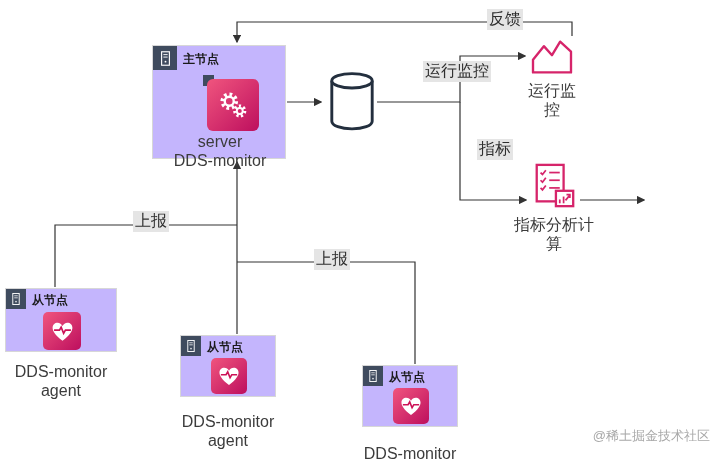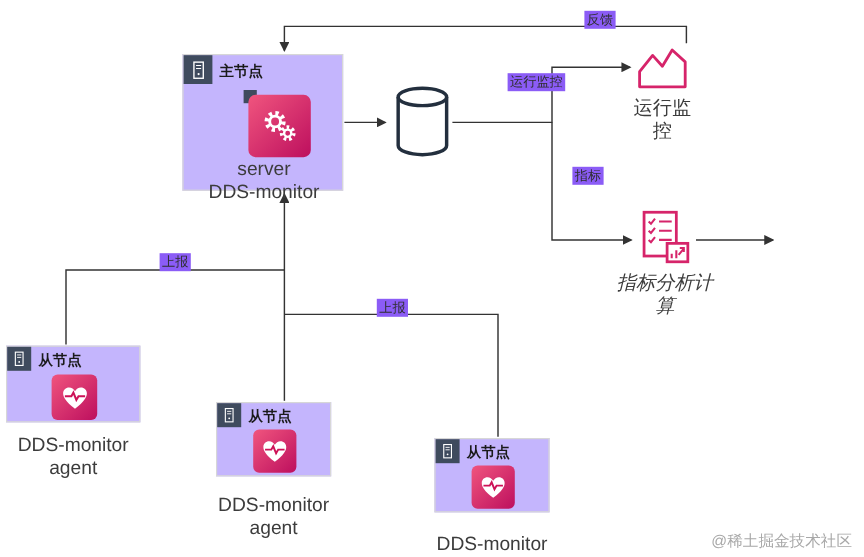--- a/index.html
+++ b/index.html
@@ -16,25 +16,25 @@
   .chip-sm{width:20px;height:20px;}
   .group-title{font-weight:bold;font-size:12px;color:#1a1a1a;margin:5px 0 0 6px;white-space:nowrap;}
   .pink-icon{
     position:absolute;border-radius:6px;
     background:linear-gradient(135deg,#f0557e 0%,#bd0f5e 100%);
     display:flex;align-items:center;justify-content:center;
   }
   .badge{position:absolute;width:11px;height:11px;background:#3f4b5e;}
   .node-label{font-size:16px;color:#3c3c3c;text-align:center;line-height:1.2;}
   .abs-label{position:absolute;}
-  .edge-label{position:absolute;font-size:11px;color:#2e2e2e;background:#8b5cf6;padding:0 2px;white-space:nowrap;}
+  .edge-label{position:absolute;font-size:16px;color:#2e2e2e;background:#e5e5e5;padding:0 2px;white-space:nowrap;}
   .outline-node{position:absolute;text-align:center;}
   .outline-node svg{display:block;margin:0 auto;}
   .outline-node .node-label{margin-top:5px;}
-  .watermark{position:absolute;right:10px;top:442px;font-size:13px;color:#a8a8a8;}
+  .watermark{position:absolute;right:10px;top:427px;font-size:13px;color:#a8a8a8;}
 </style>
 </head>
 <body>
 
 <div class="canvas">
 
   <svg class="connector-layer" viewBox="0 0 720 464">
     <defs>
       <marker id="arr" viewBox="0 0 10 10" refX="8.5" refY="5" markerWidth="7" markerHeight="7" orient="auto-start-reverse">
         <path d="M0 0 L10 5 L0 10 Z" fill="#333333"></path>
@@ -90,21 +90,21 @@
     </svg>
   </div>
 
   <div class="outline-node" style="left:521px;top:38px;width:62px;">
     <svg viewBox="0 0 50 42" width="46" height="38">
       <path d="M4 38 V24 L16 9 L25 19 L34 4 L46 15 V38 Z" fill="none" stroke="#d6246a" stroke-width="2.6" stroke-linejoin="round"></path>
     </svg>
     <div class="node-label">运行监控</div>
   </div>
 
-  <div class="outline-node" style="left:514px;top:174px;width:80px;font-style:italic;">
+  <div class="outline-node" style="left:514px;top:162px;width:80px;">
     <svg viewBox="0 0 50 50" width="48" height="48">
       <rect x="7" y="3" width="28" height="38" fill="#fff" stroke="#d6246a" stroke-width="2.4"></rect>
       <g stroke="#d6246a" stroke-width="1.8" fill="none">
         <polyline points="11,11 13,13 16.5,8.5"></polyline>
         <line x1="20" y1="11" x2="31" y2="11"></line>
         <polyline points="11,19 13,21 16.5,16.5"></polyline>
         <line x1="20" y1="19" x2="31" y2="19"></line>
         <polyline points="11,27 13,29 16.5,24.5"></polyline>
         <line x1="20" y1="27" x2="31" y2="27"></line>
       </g>

